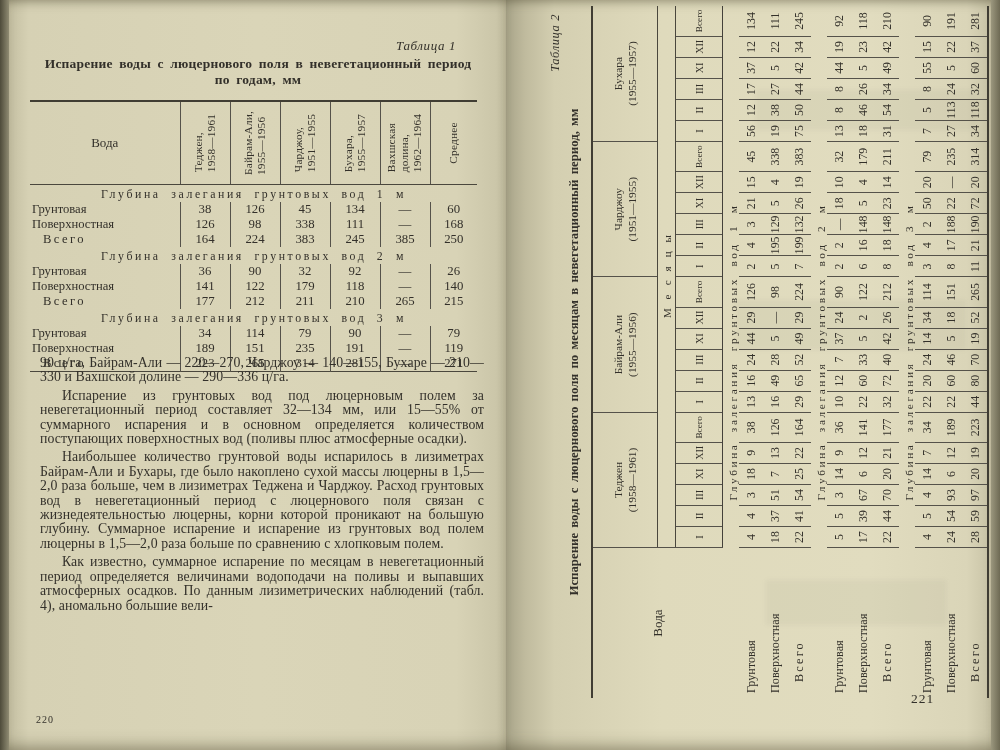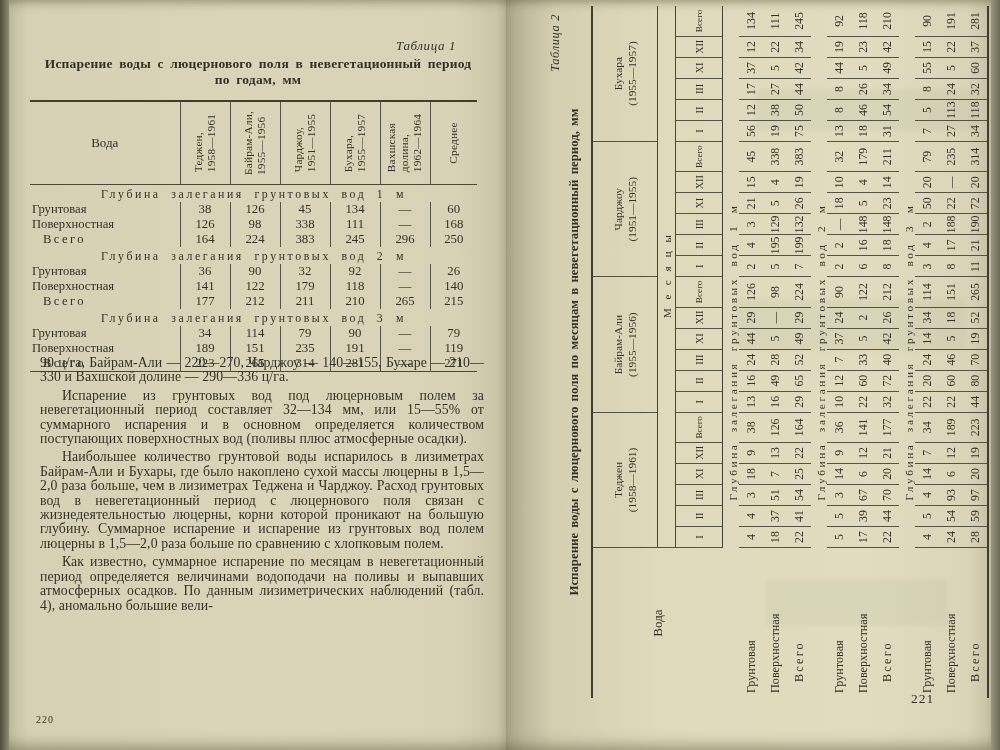--- a/index.html
+++ b/index.html
@@ -151,21 +151,21 @@
             <td class="v">111</td>
             <td class="v">—</td>
             <td class="v">168</td>
           </tr>
           <tr>
             <td class="rl tot">Всего</td>
             <td class="v">164</td>
             <td class="v">224</td>
             <td class="v">383</td>
             <td class="v">245</td>
-            <td class="v">296</td>
+            <td class="v">385</td>
             <td class="v">250</td>
           </tr>
           <tr>
             <td class="sec" colspan="7">Глубина залегания грунтовых вод 2 м</td>
           </tr>
           <tr>
             <td class="rl">Грунтовая</td>
             <td class="v">36</td>
             <td class="v">90</td>
             <td class="v">32</td>

